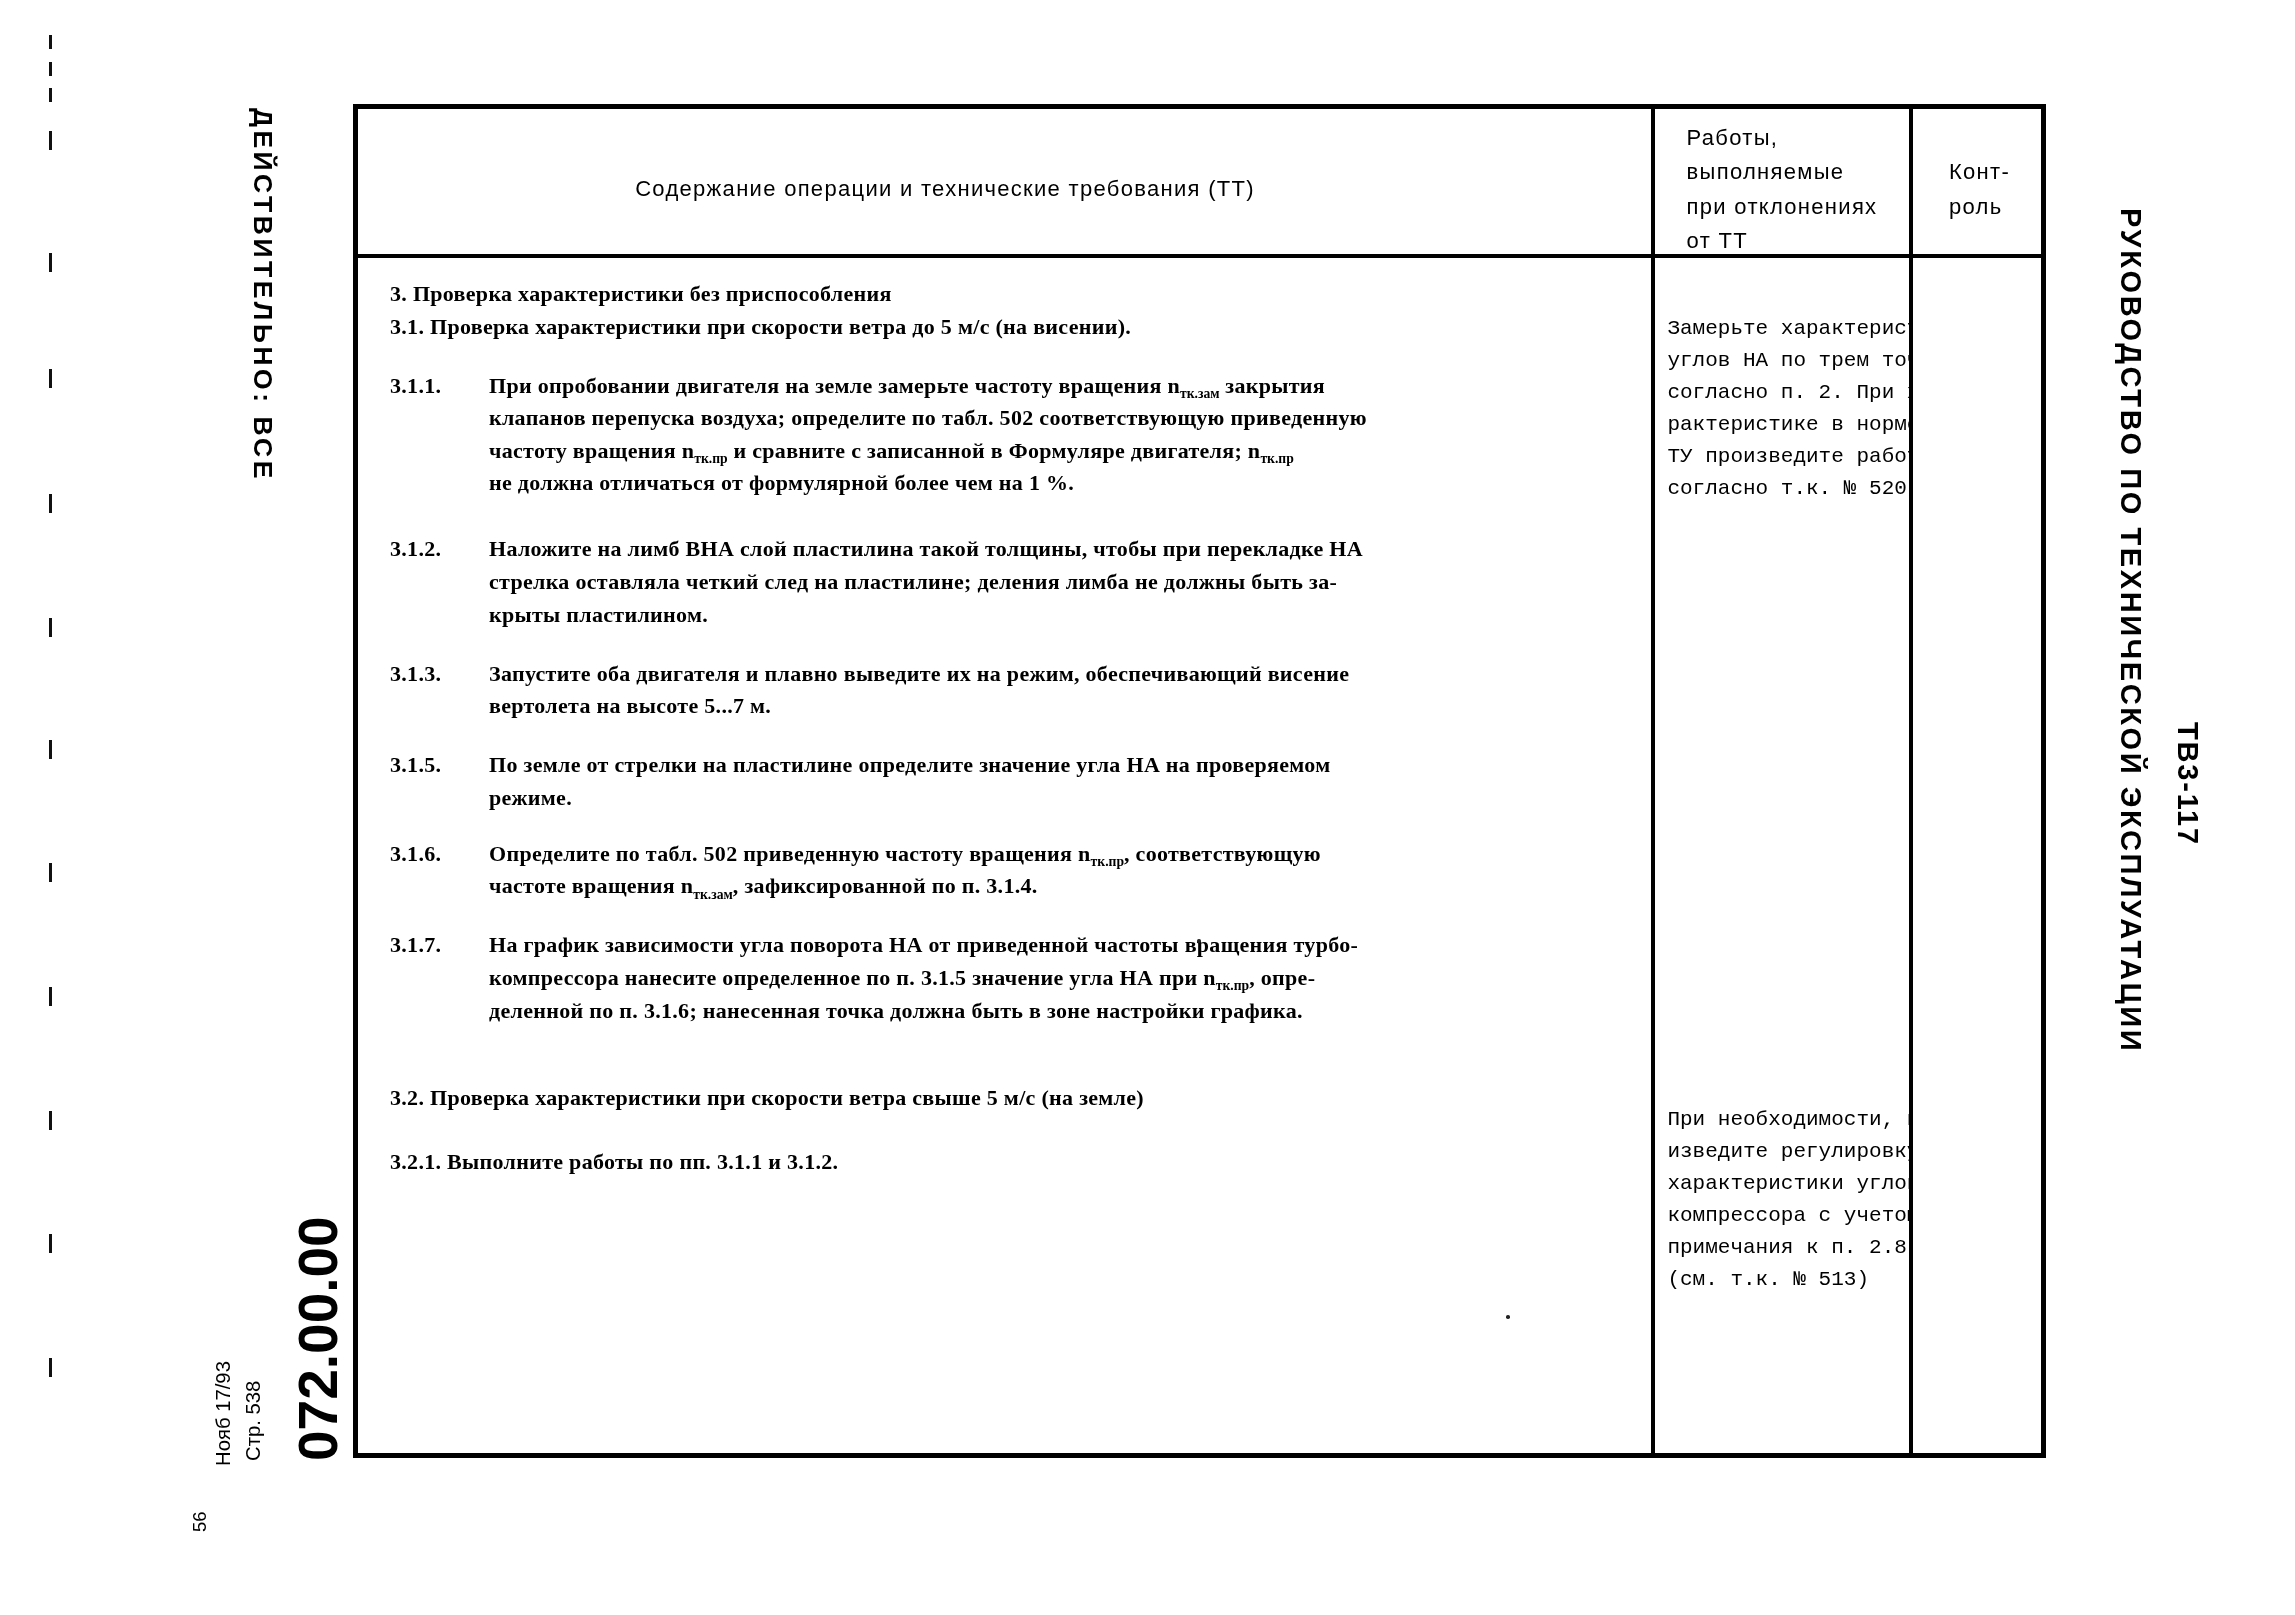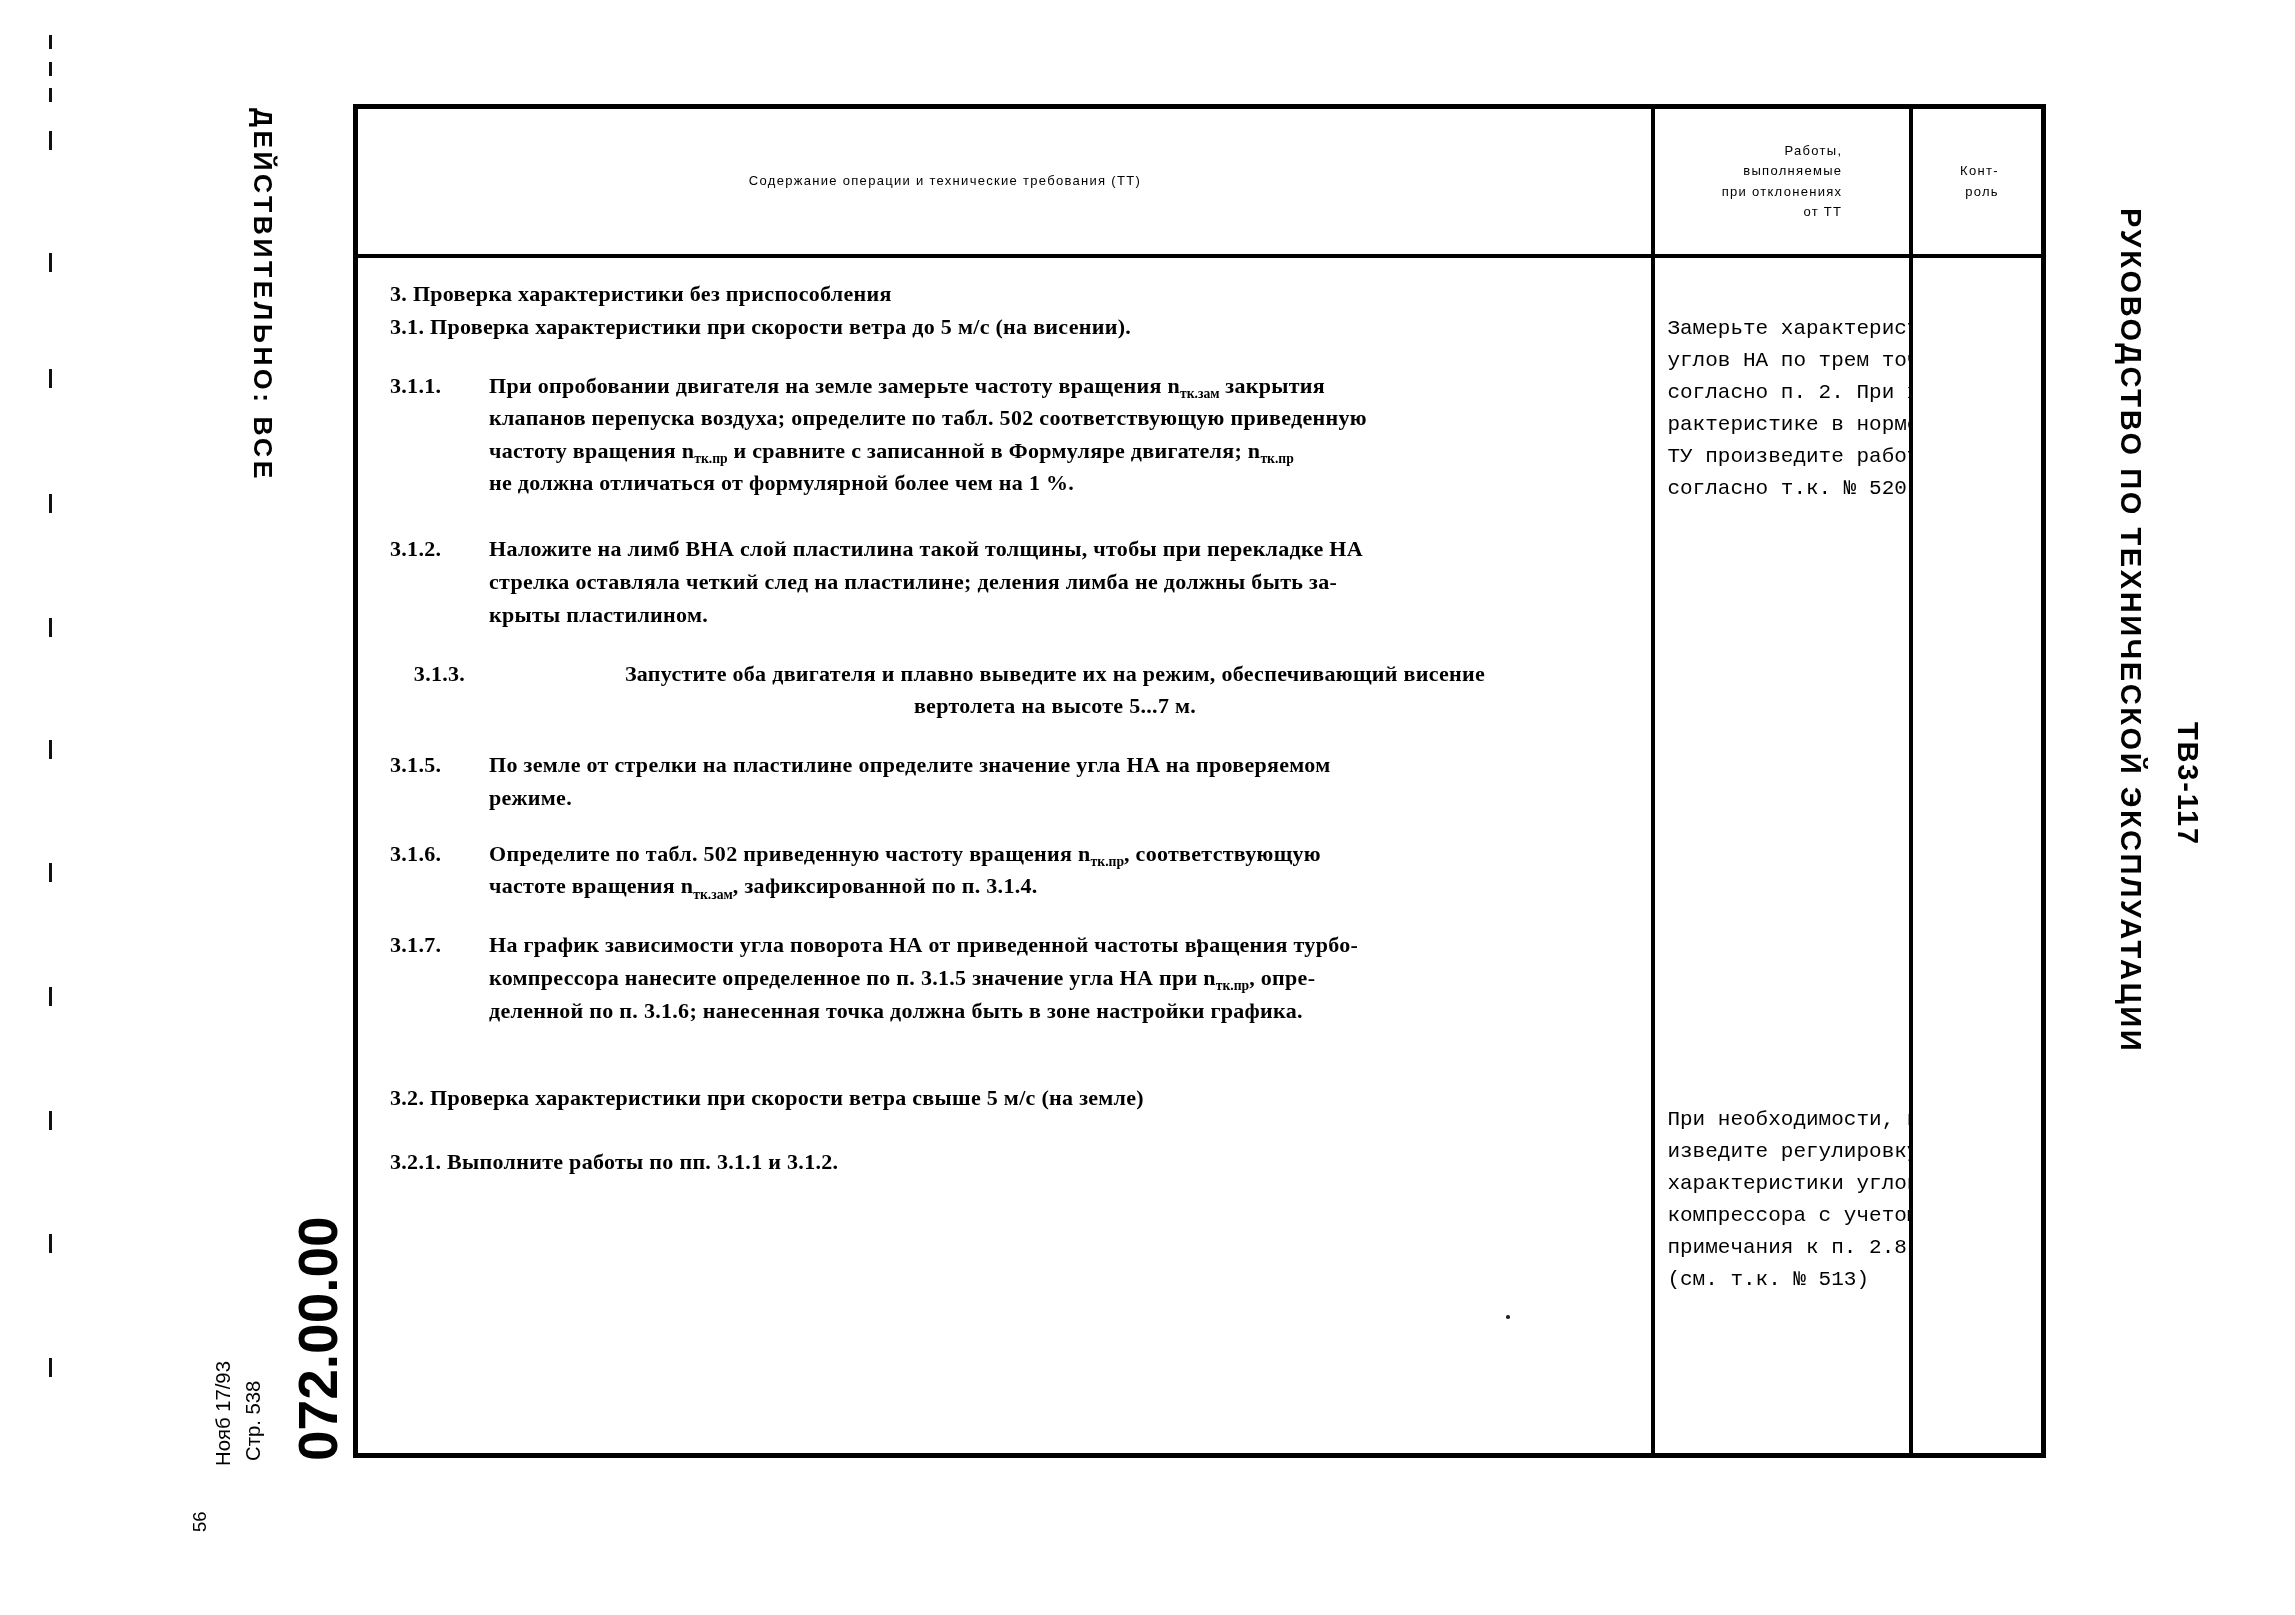--- a/index.html
+++ b/index.html
@@ -160,28 +160,28 @@
     left: 0;
     right: 0;
     top: 145px;
     height: 4.4px;
     background: #000;
   }
 
   
   .hdr {
     position: absolute;
-    top: 0;
+    top: 8px;
     height: 145px;
     display: flex;
     align-items: center;
     justify-content: center;
-    text-align: right;
-    font-family: "Liberation Sans", sans-serif;
-    font-size: 13px;
+    text-align: left;
+    font-family: "Liberation Sans", sans-serif;
+    font-size: 22px;
     letter-spacing: 1.3px;
     line-height: 1.55;
     box-sizing: border-box;
   }
   #hdr-content { left: 0; width: 1174px; }
   #hdr-deviation { left: 1297px; width: 254px; }
   #hdr-control { left: 1555px; width: 133px; }
 
   
   .body-col {
@@ -337,21 +337,21 @@
 
     <div class="step" style="margin-bottom:37px;">
       <div class="step-num">3.1.2.</div>
       <div class="step-body">
         <div class="ln">Наложите на лимб ВНА слой пластилина такой толщины, чтобы при перекладке НА</div>
         <div class="ln">стрелка оставляла четкий след на пластилине; деления лимба не должны быть за-</div>
         <div class="ln">крыты пластилином.</div>
       </div>
     </div>
 
-    <div class="step" style="margin-bottom:37px;text-align:center;">
+    <div class="step" style="margin-bottom:37px;">
       <div class="step-num">3.1.3.</div>
       <div class="step-body">
         <div class="ln">Запустите оба двигателя и плавно выведите их на режим, обеспечивающий висение</div>
         <div class="ln">вертолета на высоте 5...7 м.</div>
       </div>
     </div>
 
 
     <div class="step" style="margin-bottom:34px;">
       <div class="step-num">3.1.5.</div>

